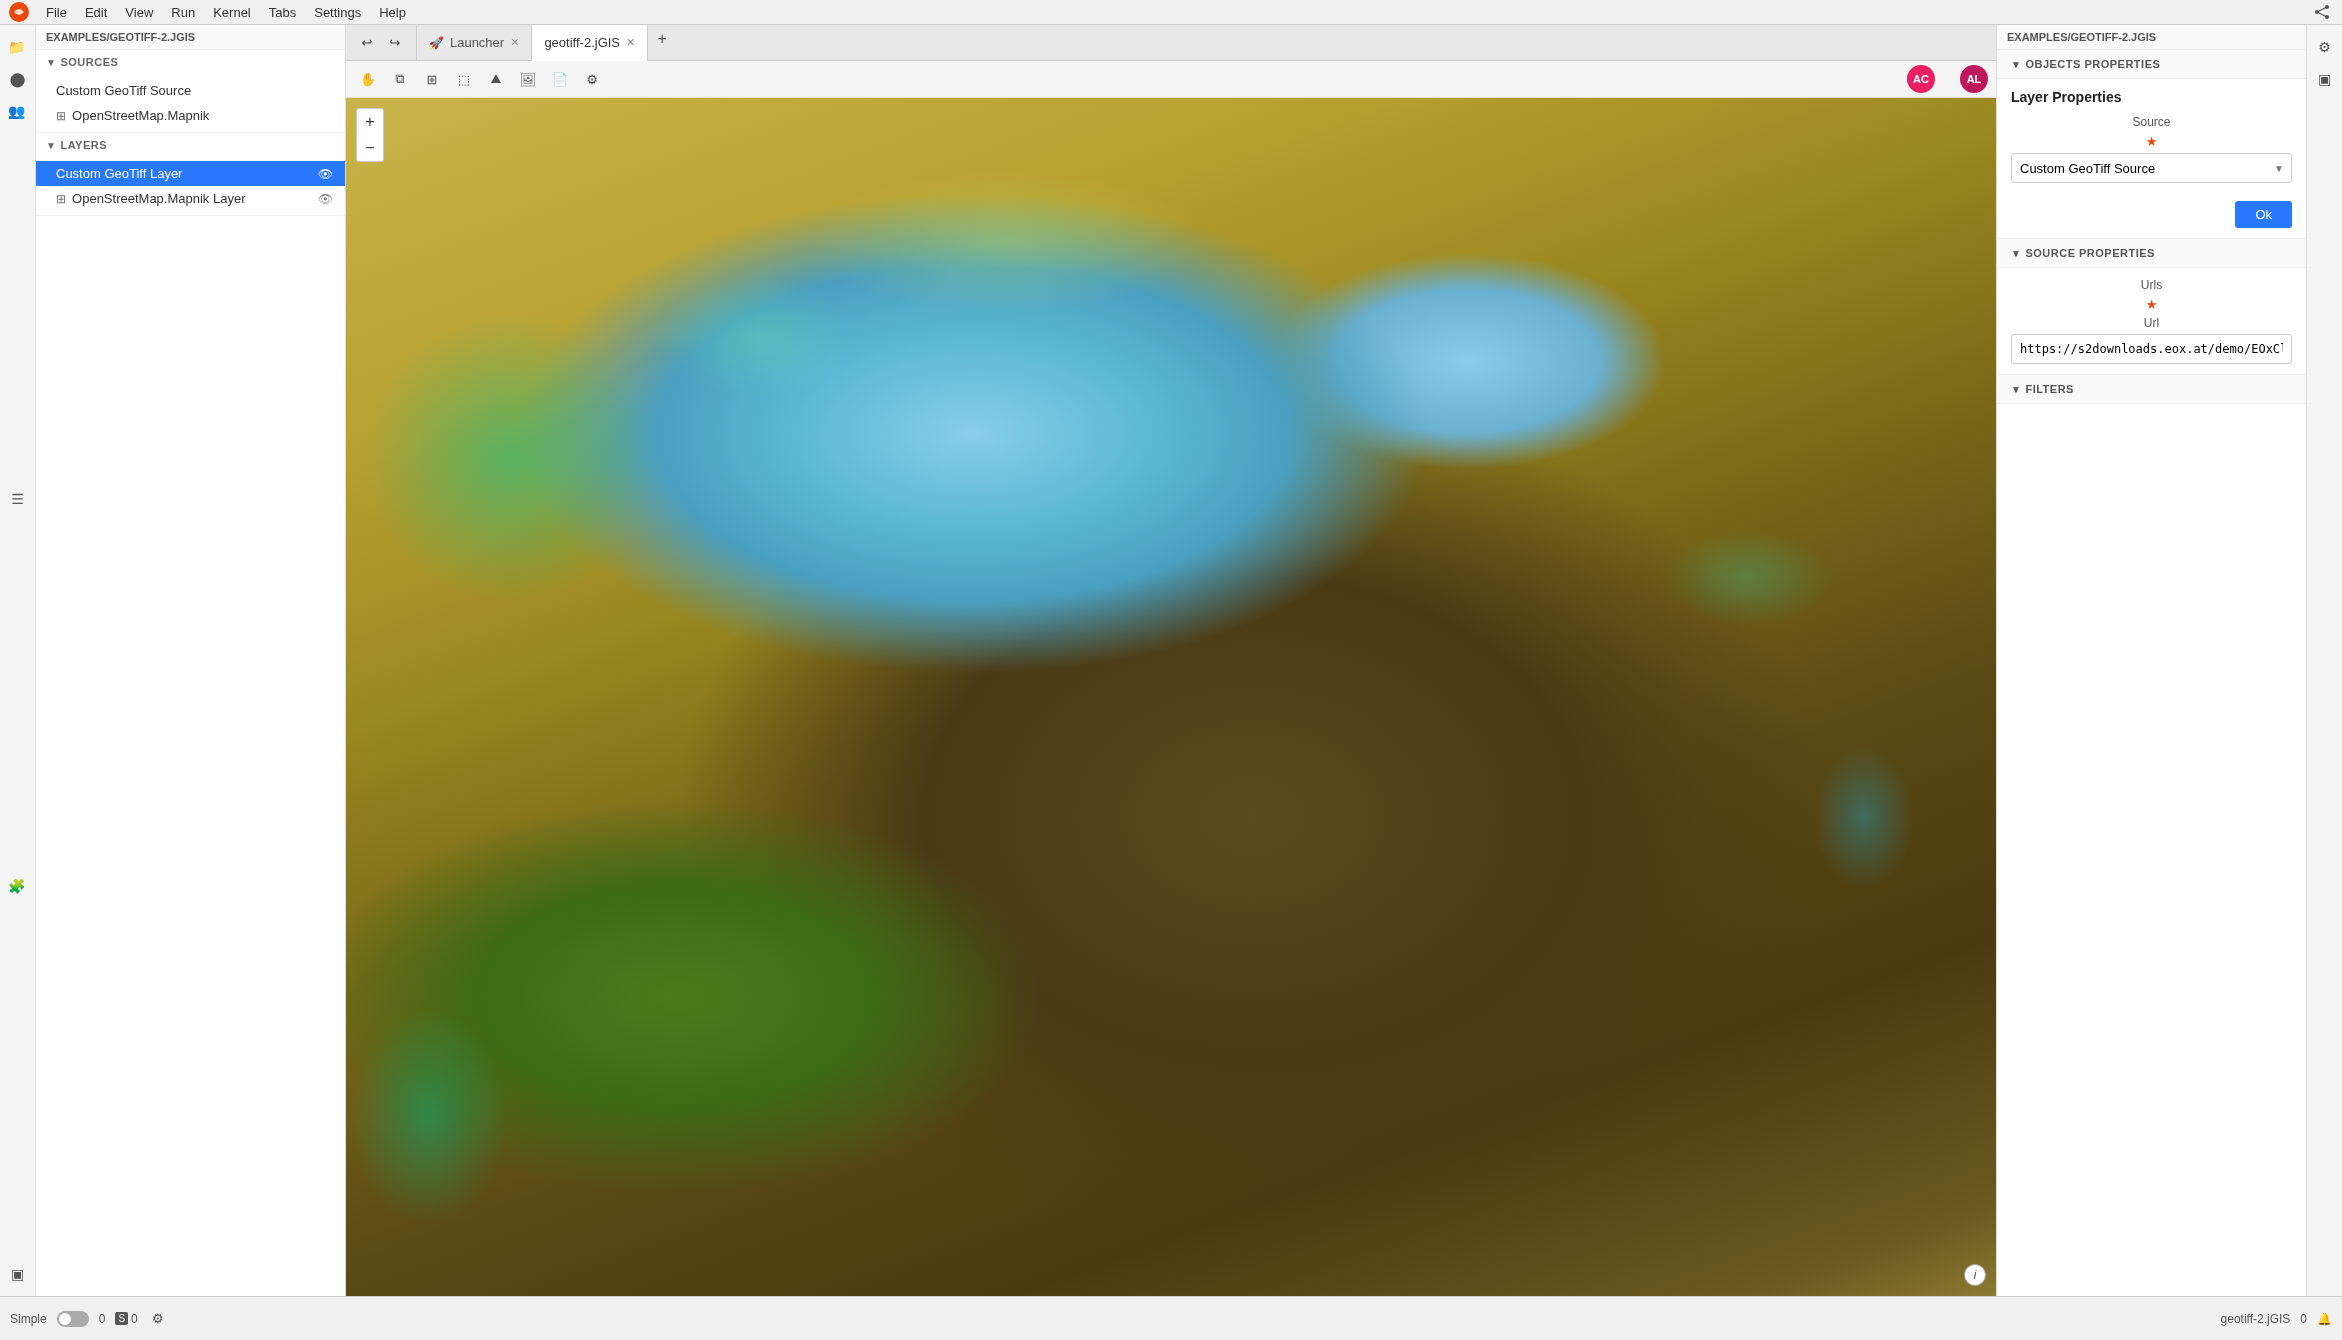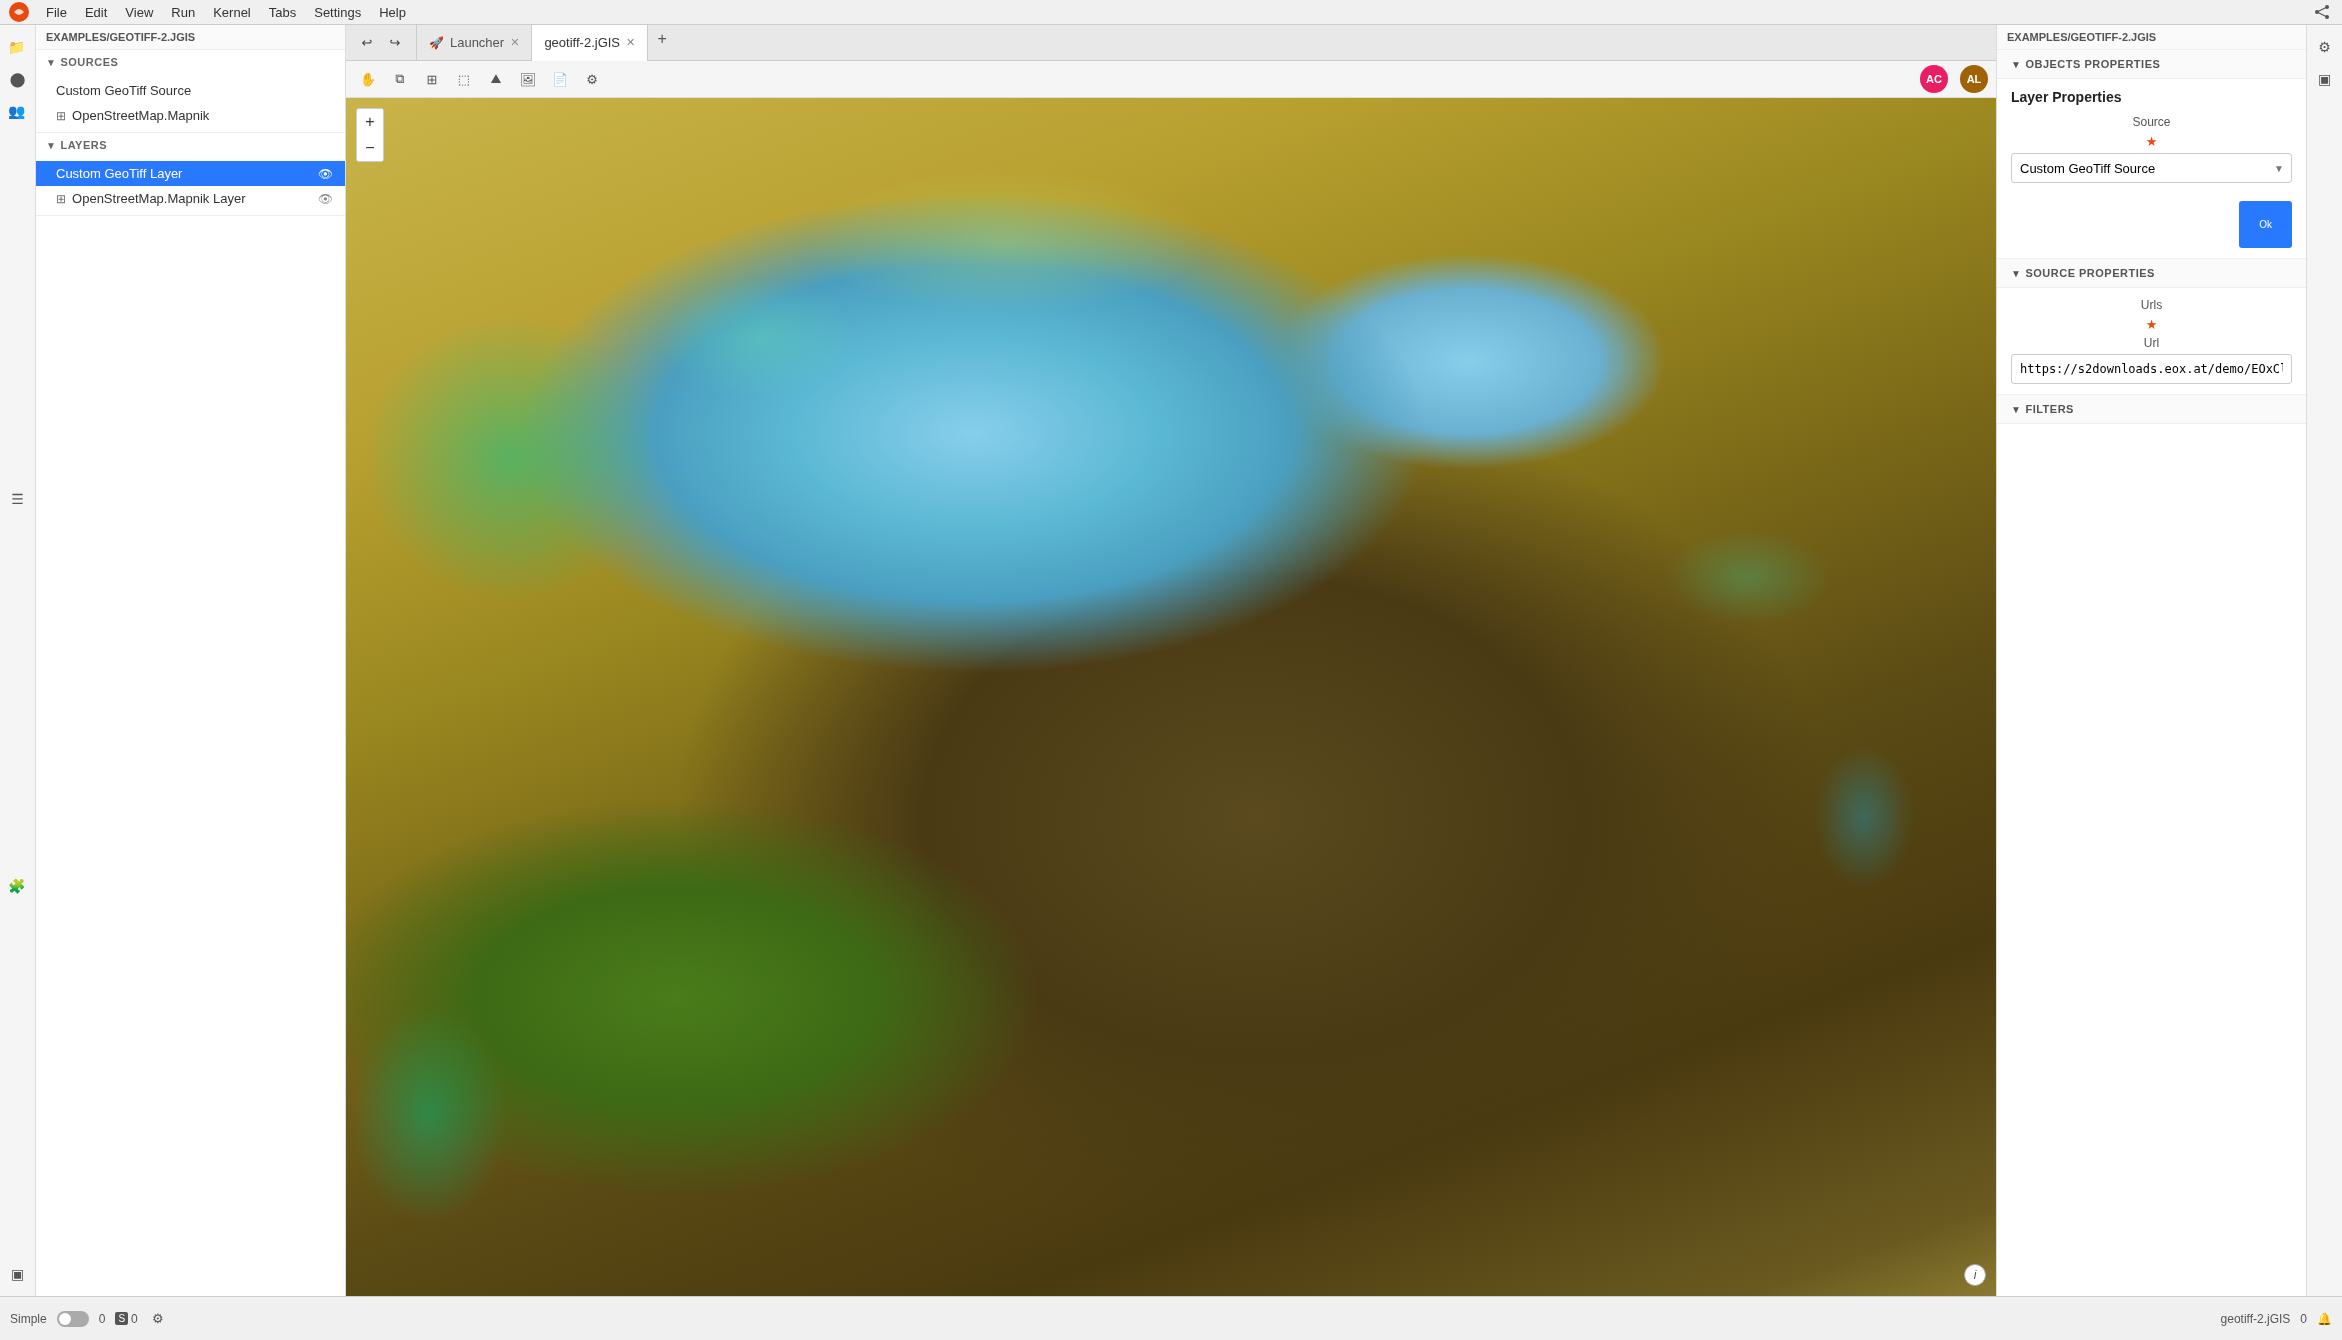--- a/index.html
+++ b/index.html
@@ -82,21 +82,21 @@
     .right-panel-header { font-size: 11px; font-weight: 600; color: #555; padding: 6px 10px; border-bottom: 1px solid #eee; background: #fafafa; }
     .right-section { padding: 10px 14px; border-bottom: 1px solid #eee; }
     .right-section-title { font-size: 14px; font-weight: 600; color: #222; margin-bottom: 10px; }
     .field-label { font-size: 12px; color: #555; margin-bottom: 4px; display: flex; align-items: center; gap: 5px; flex-direction: column; }
     .required-star { color: #e8490f; font-size: 13px; }
     .field-select-wrapper { position: relative; }
     .field-select-wrapper select { width: 100%; padding: 5px 8px; border: 1px solid #ccc; border-radius: 3px; font-size: 13px; background: #fff; appearance: none; cursor: pointer; height: 30px; }
     .field-select-arrow { position: absolute; right: 8px; top: 50%; transform: translateY(-50%); font-size: 10px; color: #777; pointer-events: none; }
     .field-input-wrapper { position: relative; }
     .field-input-wrapper input { width: 100%; padding: 5px 8px; border: 1px solid #ccc; border-radius: 3px; font-size: 13px; height: 30px; }
-    .ok-btn { background: #2979ff; color: #fff; border: none; padding: 18px 20px; border-radius: 3px; cursor: pointer; font-size: 10px; float: right; margin-top: 8px; }
+    .ok-btn { background: #2979ff; color: #fff; border: none; padding: 6px 20px; border-radius: 3px; cursor: pointer; font-size: 13px; float: right; margin-top: 8px; }
     .subsection-header { display: flex; align-items: center; font-size: 11px; font-weight: 600; color: #555; text-transform: uppercase; letter-spacing: 0.5px; cursor: pointer; padding: 8px 14px; border-bottom: 1px solid #eee; background: #fafafa; }
     .subsection-header .chevron { margin-right: 4px; font-size: 10px; }
     .url-input { width: 100%; padding: 5px 8px; border: 1px solid #ccc; border-radius: 3px; font-size: 12px; height: 30px; font-family: monospace; }
 
     
     .right-icon-sidebar { width: 36px; background: #f5f5f5; border-left: 1px solid #ddd; display: flex; flex-direction: column; align-items: center; padding: 8px 0; gap: 4px; flex-shrink: 0; }
     .right-icon-btn { width: 28px; height: 28px; display: flex; align-items: center; justify-content: center; cursor: pointer; border-radius: 4px; color: #555; font-size: 14px; }
 
     
     .statusbar { display: flex; align-items: center; background: #f0f0f0; border-top: 1px solid #ccc; height: 44px; padding: 0 10px; gap: 10px; flex-shrink: 0; font-size: 12px; color: #555; }
@@ -213,21 +213,21 @@
       <div class="map-toolbar-btn">✋</div>
       <div class="map-toolbar-btn">⧉</div>
       <div class="map-toolbar-btn">⊞</div>
       <div class="map-toolbar-btn">⬚</div>
       <div class="map-toolbar-btn">⛰</div>
       <div class="map-toolbar-btn">🖼</div>
       <div class="map-toolbar-btn">📄</div>
       <div class="map-toolbar-btn">⚙</div>
       <div class="map-toolbar-spacer"></div>
       <div class="avatar" style="background:#e91e63;">AC</div>
-      <div class="avatar" style="background:#a16207; margin-left:8px;">AL</div>
+      <div class="avatar" style="background:#be185d; margin-left:21px;">AL</div>
     </div>
 
     <div class="map-area">
       <div class="map-bg">
         <div class="map-colors-overlay"></div>
       </div>
       <div class="map-zoom">
         <button class="map-zoom-btn">+</button>
         <button class="map-zoom-btn">−</button>
       </div>

